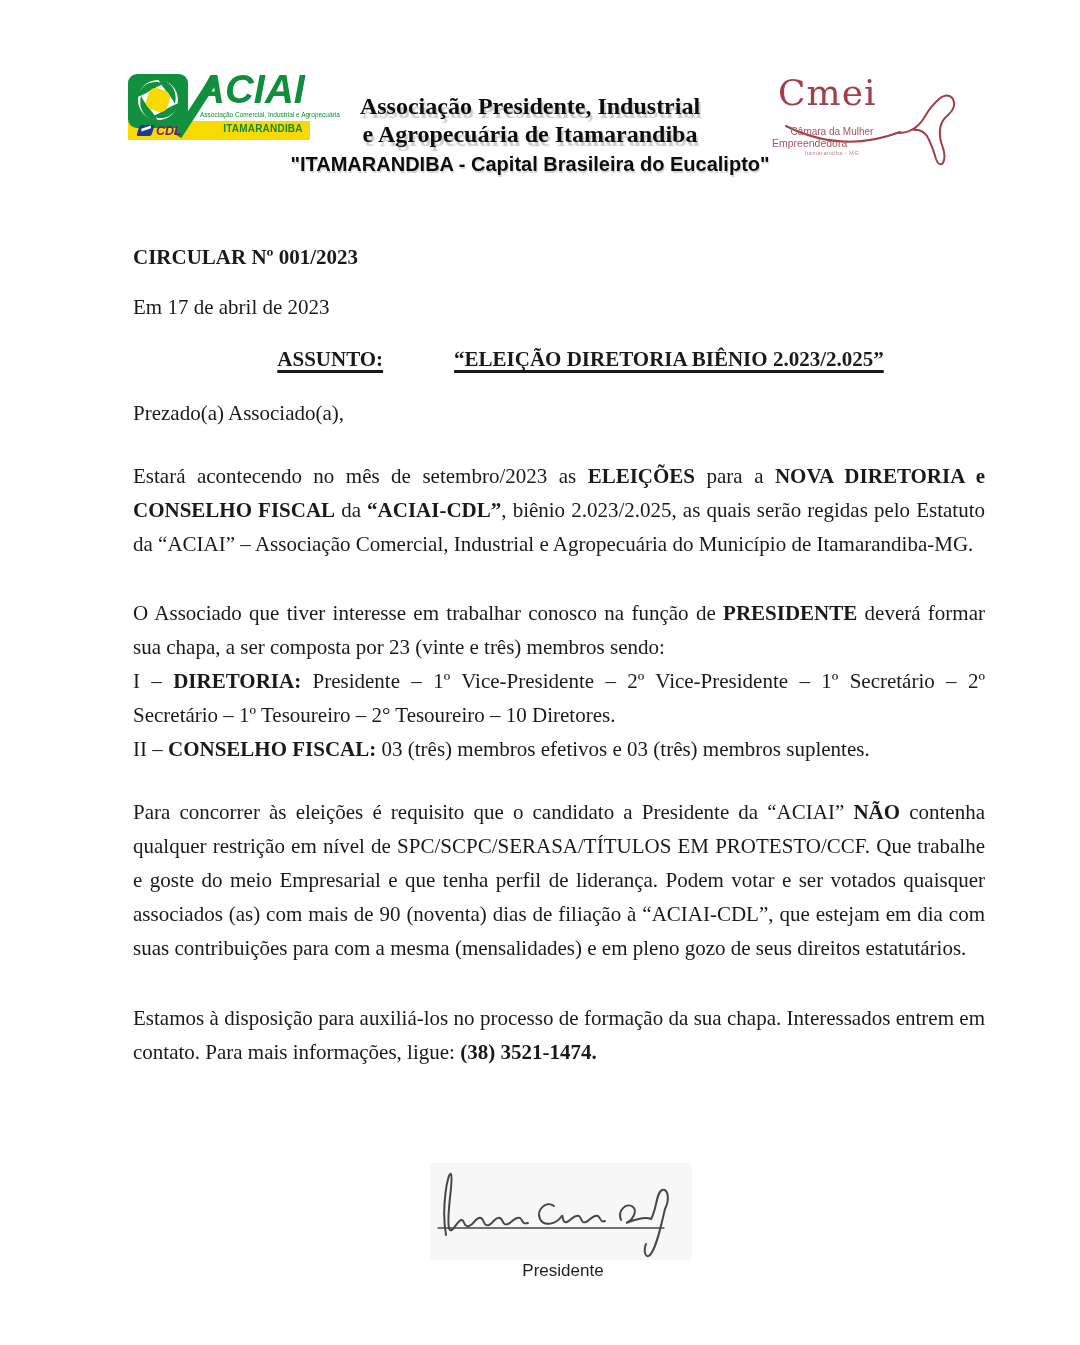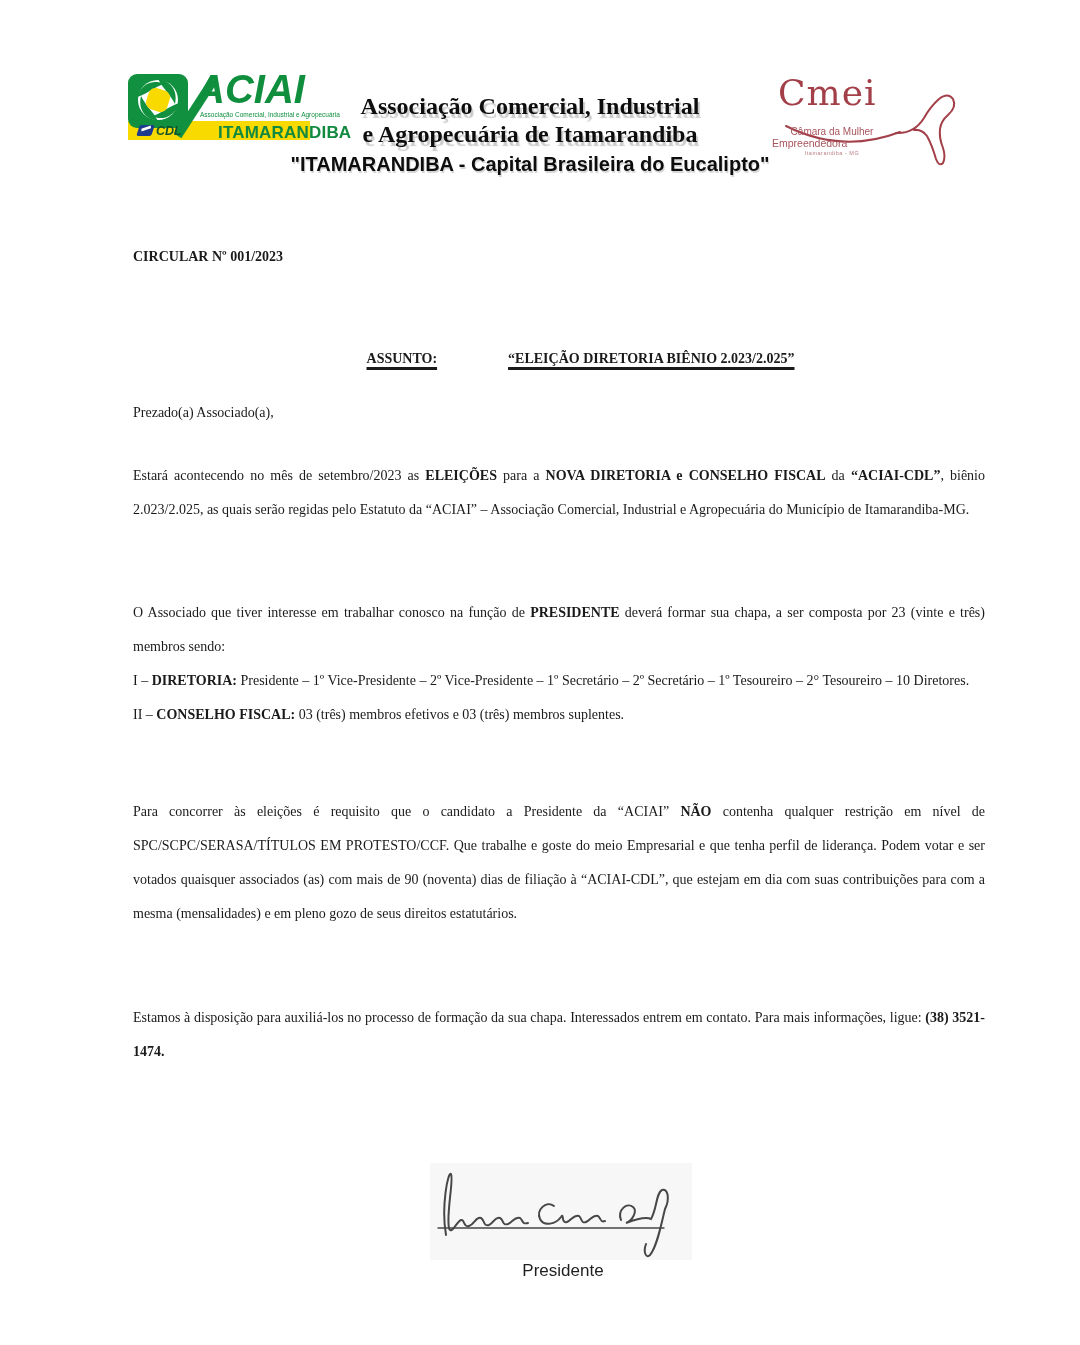--- a/index.html
+++ b/index.html
@@ -14,41 +14,41 @@
   #aciai-bar{position:absolute;left:0;top:47px;width:182px;height:19px;background:#f8d900;}
   #aciai-iconwrap{position:absolute;left:0;top:0;z-index:3;}
   #aciai-slash{position:absolute;left:63px;top:1px;width:9px;height:66px;background:#11913f;transform:rotate(33deg);z-index:2;}
   #aciai-acronym{position:absolute;left:68px;top:-7px;font-family:"Liberation Sans",sans-serif;
     font-size:40px;font-weight:900;font-style:italic;color:#0f8f3d;letter-spacing:0px;z-index:4;}
   #aciai-tagline{position:absolute;left:72px;top:37px;font-family:"Liberation Sans",sans-serif;
     font-size:6.5px;color:#0f8f3d;white-space:nowrap;z-index:4;}
   #cdl-group{position:absolute;left:10px;top:49.5px;z-index:4;display:flex;align-items:center;gap:3px;}
   #cdl-glyph{width:15px;height:11px;background:#1c3a8e;transform:skewX(-18deg);border-radius:2px;position:relative;overflow:hidden;}
   #cdl-glyph::after{content:"";position:absolute;left:3px;top:2px;width:9px;height:3px;background:#fff;transform:rotate(-20deg);}
-  #cdl-label{font-family:"Liberation Sans",sans-serif;font-size:12.5px;font-weight:bold;font-style:italic;color:#14532d;}
+  #cdl-label{font-family:"Liberation Sans",sans-serif;font-size:12.5px;font-weight:bold;font-style:italic;color:#701a75;}
   #aciai-city{position:absolute;left:90px;top:49px;width:90px;text-align:center;z-index:4;
-    font-family:"Liberation Sans",sans-serif;font-size:17px;font-weight:bold;color:#118a40;letter-spacing:.2px;}
+    font-family:"Liberation Sans",sans-serif;font-size:10px;font-weight:bold;color:#118a40;letter-spacing:.2px;}
   #org-name{left:305px;top:92px;width:450px;text-align:center;
     font-size:24px;font-weight:bold;line-height:28px;color:#0d0d0d;
     text-shadow:2px 4px 1px rgba(160,160,160,.55);}
   #motto{left:250px;top:153px;width:560px;text-align:center;
     font-family:"Liberation Sans",sans-serif;font-size:20px;font-weight:bold;color:#0d0d0d;
     text-shadow:1px 2px 0 rgba(175,175,175,.5);}
   #cmei-logo{left:772px;top:74px;width:192px;height:95px;}
   #cmei-word{position:absolute;left:6px;top:-2px;font-family:"DejaVu Serif",serif;
     font-size:36px;font-weight:400;color:#a33f49;letter-spacing:1px;}
   #cmei-art{position:absolute;left:0;top:0;}
   #cmei-l1{position:absolute;left:0px;top:52px;width:120px;text-align:center;
     font-family:"Liberation Sans",sans-serif;font-size:10px;color:#a8545c;}
   #cmei-l2{position:absolute;left:0px;top:63px;width:120px;text-align:left;
     font-family:"Liberation Sans",sans-serif;font-size:10.5px;color:#a8545c;}
   #cmei-l3{position:absolute;left:0px;top:76px;width:120px;text-align:center;
     font-family:"Liberation Sans",sans-serif;font-size:5.5px;color:#b97d82;letter-spacing:.5px;}
   
-  .body-line{left:133px;width:852px;font-size:14px;line-height:34px;}
+  .body-line{left:133px;width:852px;font-size:21px;line-height:34px;}
   .just{text-align:justify;}
   .bold{font-weight:bold;}
   #circular-number{top:240px;font-weight:bold;}
   #date-line{top:290px;}
   #subject-line{top:342px;text-align:center;font-weight:bold;}
   #subject-line .u{text-decoration:underline;text-decoration-thickness:2.5px;text-underline-offset:4px;margin-left:43px;}
   #subject-gap{display:inline-block;width:28px;}
   #salutation{top:396px;}
   #para-1{top:459px;}
   #para-2{top:596px;}
@@ -84,41 +84,42 @@
     <div id="aciai-acronym">ACIAI</div>
     <div id="aciai-tagline">Associação Comercial, Industrial e Agropecuária</div>
     <div id="cdl-group">
       <span id="cdl-glyph"></span>
       <span id="cdl-label">CDL</span>
     </div>
     <div id="aciai-city">ITAMARANDIBA</div>
   </div>
 
   <div class="abs" id="org-name">
-    <div>Associação Comercial, Industrial</div>
+    <div>Associação Presidente, Industrial</div>
     <div>e Agropecuária de Itamarandiba</div>
   </div>
   <div class="abs" id="motto">"ITAMARANDIBA - Capital Brasileira do Eucalipto"</div>
 
   <div class="abs" id="cmei-logo">
     <div id="cmei-word">Cmei</div>
     <div id="cmei-art">
       <svg width="192" height="95" viewBox="0 0 192 95">
         <g fill="none" stroke="#a33f49" stroke-width="2" stroke-linecap="round">
           <path d="M14,52 Q70,80 128,58"></path>
           <path d="M124,59 Q142,60 152,44 Q158,33 167,25 Q176,18 181,25 Q185,33 176,41 Q169,47 168,55 Q167,64 171,74 Q174,83 171,89 Q167,93 164,85 Q160,71 155,62 Q150,55 142,56"></path>
         </g>
       </svg>
     </div>
     <div id="cmei-l1">Câmara da Mulher</div>
     <div id="cmei-l2">Empreendedora</div>
     <div id="cmei-l3">Itamarandiba - MG</div>
   </div>
 
   <div class="abs body-line" id="circular-number">CIRCULAR Nº 001/2023</div>
+  <div class="abs body-line" id="date-line">Em 17 de abril de 2023</div>
 
   <div class="abs body-line" id="subject-line">
     <span class="u">ASSUNTO:</span><span id="subject-gap"></span><span class="u">“ELEIÇÃO DIRETORIA BIÊNIO 2.023/2.025”</span>
   </div>
 
   <div class="abs body-line" id="salutation">Prezado(a) Associado(a),</div>
 
   <div class="abs body-line just" id="para-1"><span>Estará acontecendo no mês de setembro/2023 as </span><span class="bold">ELEIÇÕES</span><span> para a </span><span class="bold">NOVA DIRETORIA e CONSELHO FISCAL</span><span> da </span><span class="bold">“ACIAI-CDL”</span><span>, biênio 2.023/2.025, as quais serão regidas pelo Estatuto da “ACIAI” – Associação Comercial, Industrial e Agropecuária do Município de Itamarandiba-MG.</span></div>
 
   <div class="abs body-line" id="para-2">

